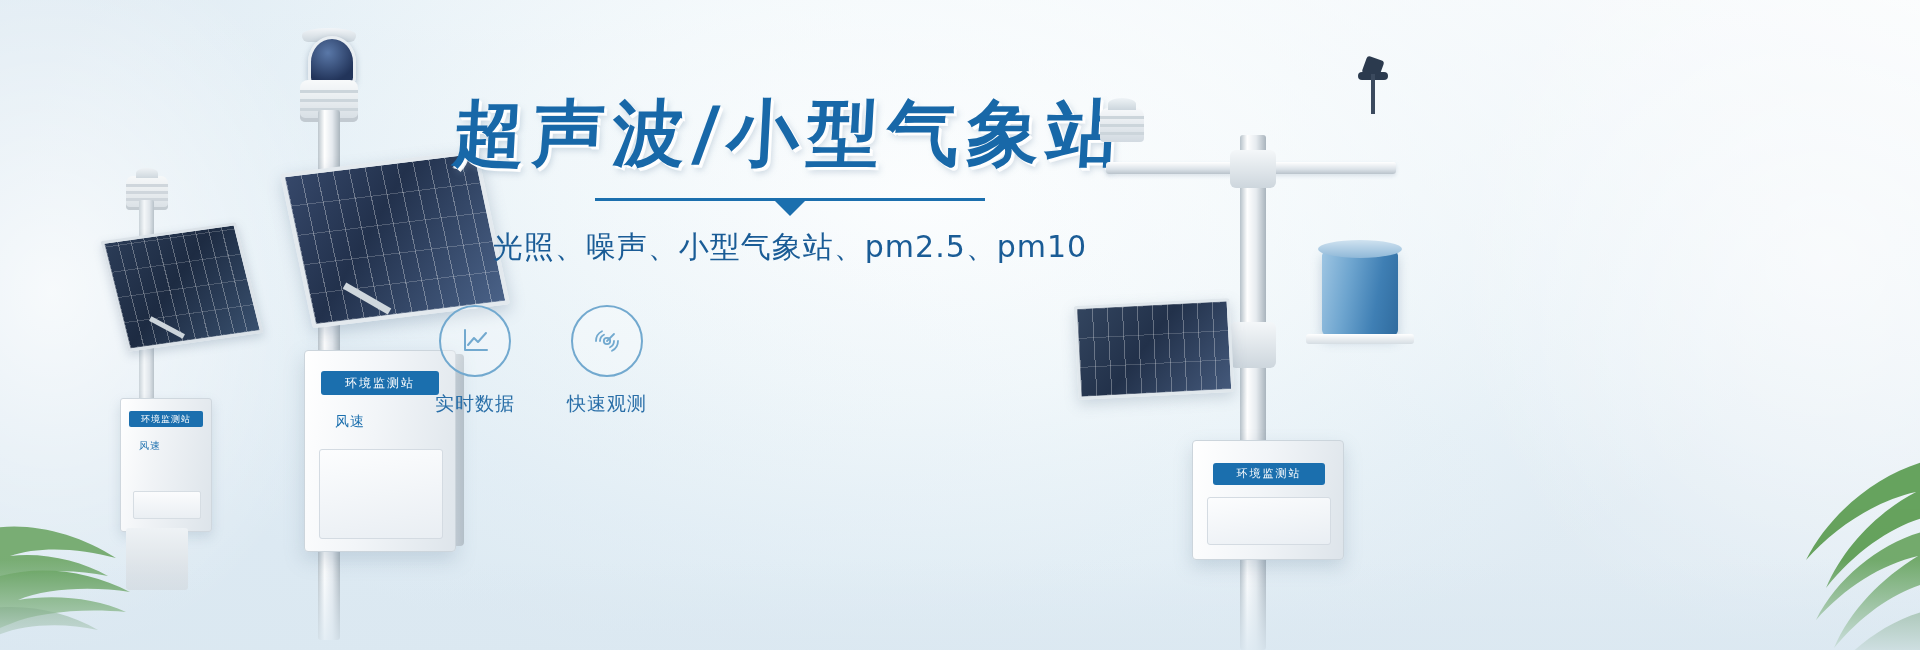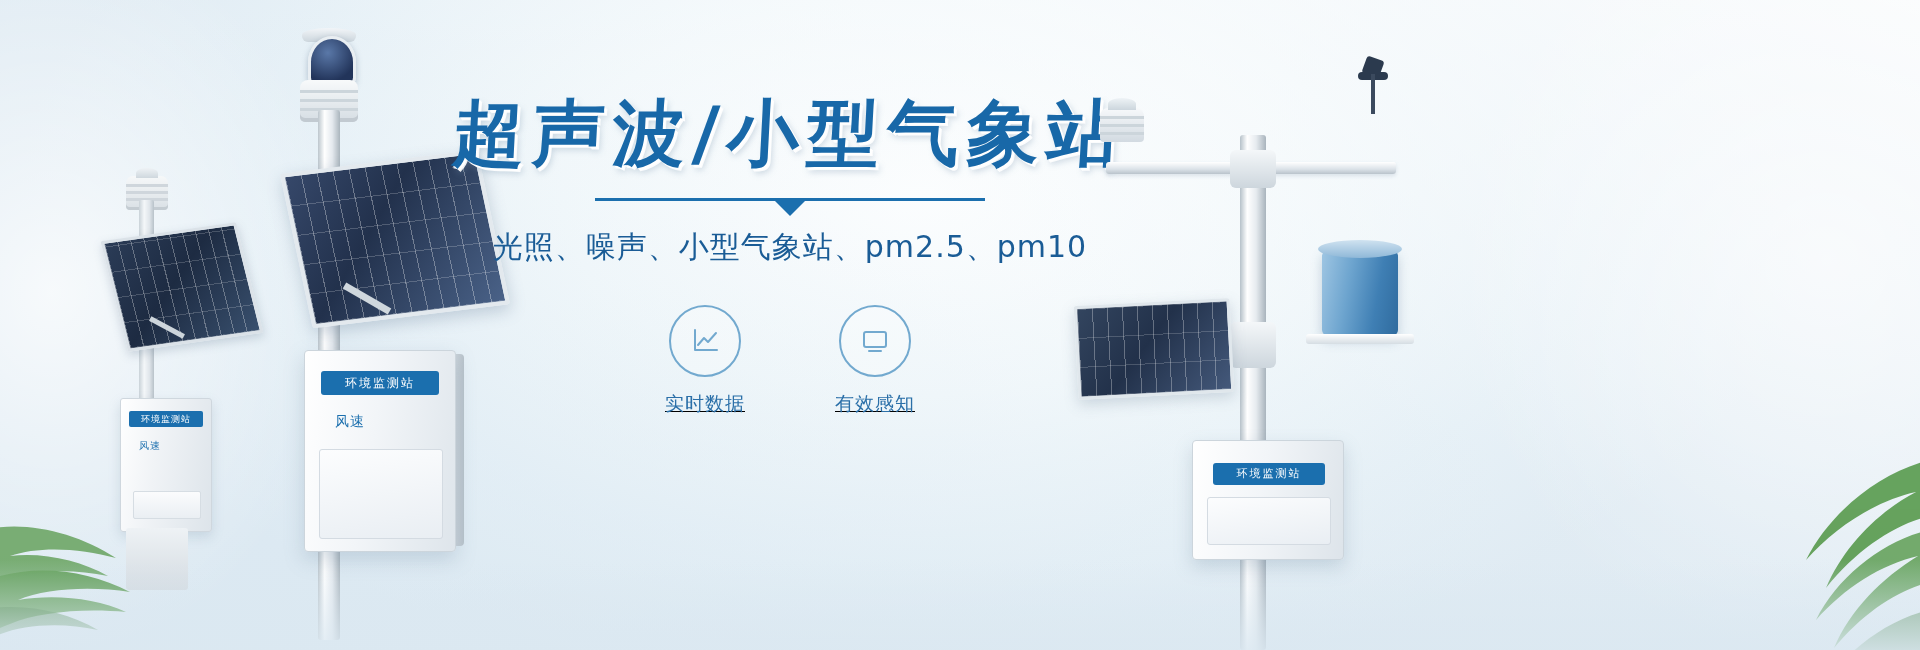--- a/index.html
+++ b/index.html
@@ -68,23 +68,22 @@
     letter-spacing:1px;
     line-height:1.62;
     white-space:nowrap;
     font-family:"DejaVu Sans","Liberation Sans",sans-serif;
   }
   .sub div{margin:0;}
 
   
   .features{
     margin-top:34px;
-    display:flex;justify-content:center;align-items:flex-start;
-    gap:80px;
-    text-decoration:underline;
+    display:flex;align-items:flex-start;
+    gap:42px;
   }
   .feature{width:90px;text-align:center;}
   .feature .ring{
     width:68px;height:68px;border-radius:50%;
     border:2px solid #72a9cf;
     margin:0 auto;
     display:flex;align-items:center;justify-content:center;
     background:rgba(255,255,255,.25);
   }
   .feature .ring svg{display:block;}
@@ -297,30 +296,34 @@
       <div class="feature">
         <div class="ring">
           <svg width="34" height="34" viewBox="0 0 34 34" fill="none" stroke="#72a9cf" stroke-width="2" stroke-linecap="round" stroke-linejoin="round">
             <polyline points="7,6 7,26 29,26"></polyline>
             <polyline points="10,21 16,14 20,18 28,9"></polyline>
           </svg>
         </div>
         <div class="flabel">实时数据</div>
       </div>
 
-
       <div class="feature">
         <div class="ring">
-          <svg width="34" height="34" viewBox="0 0 34 34" fill="none" stroke="#72a9cf" stroke-width="2" stroke-linecap="round" stroke-linejoin="round">
-            <rect x="6" y="8" width="22" height="15" rx="2"></rect>
-            <line x1="11" y1="27" x2="23" y2="27"></line>
+          <svg width="34" height="34" viewBox="0 0 34 34" fill="none" stroke="#72a9cf" stroke-width="1.8" stroke-linecap="round">
+            <path d="M17 17 m-11 0 a11 11 0 0 1 6 -9.8"></path>
+            <path d="M17 17 m11 0 a11 11 0 0 1 -6 9.8"></path>
+            <path d="M17 17 m-7 0 a7 7 0 0 1 4 -6.3"></path>
+            <path d="M17 17 m7 0 a7 7 0 0 1 -4 6.3"></path>
+            <circle cx="17" cy="17" r="3.2"></circle>
+            <path d="M17 17 L24 10"></path>
           </svg>
         </div>
-        <div class="flabel">有效感知</div>
+        <div class="flabel">快速观测</div>
       </div>
+
 
 
     </div>
   </div>
 
   <div class="prod3">
     <div class="p3-wind">
       <div class="vane"></div>
         <div class="cups"></div>
         <div class="stem"></div>

